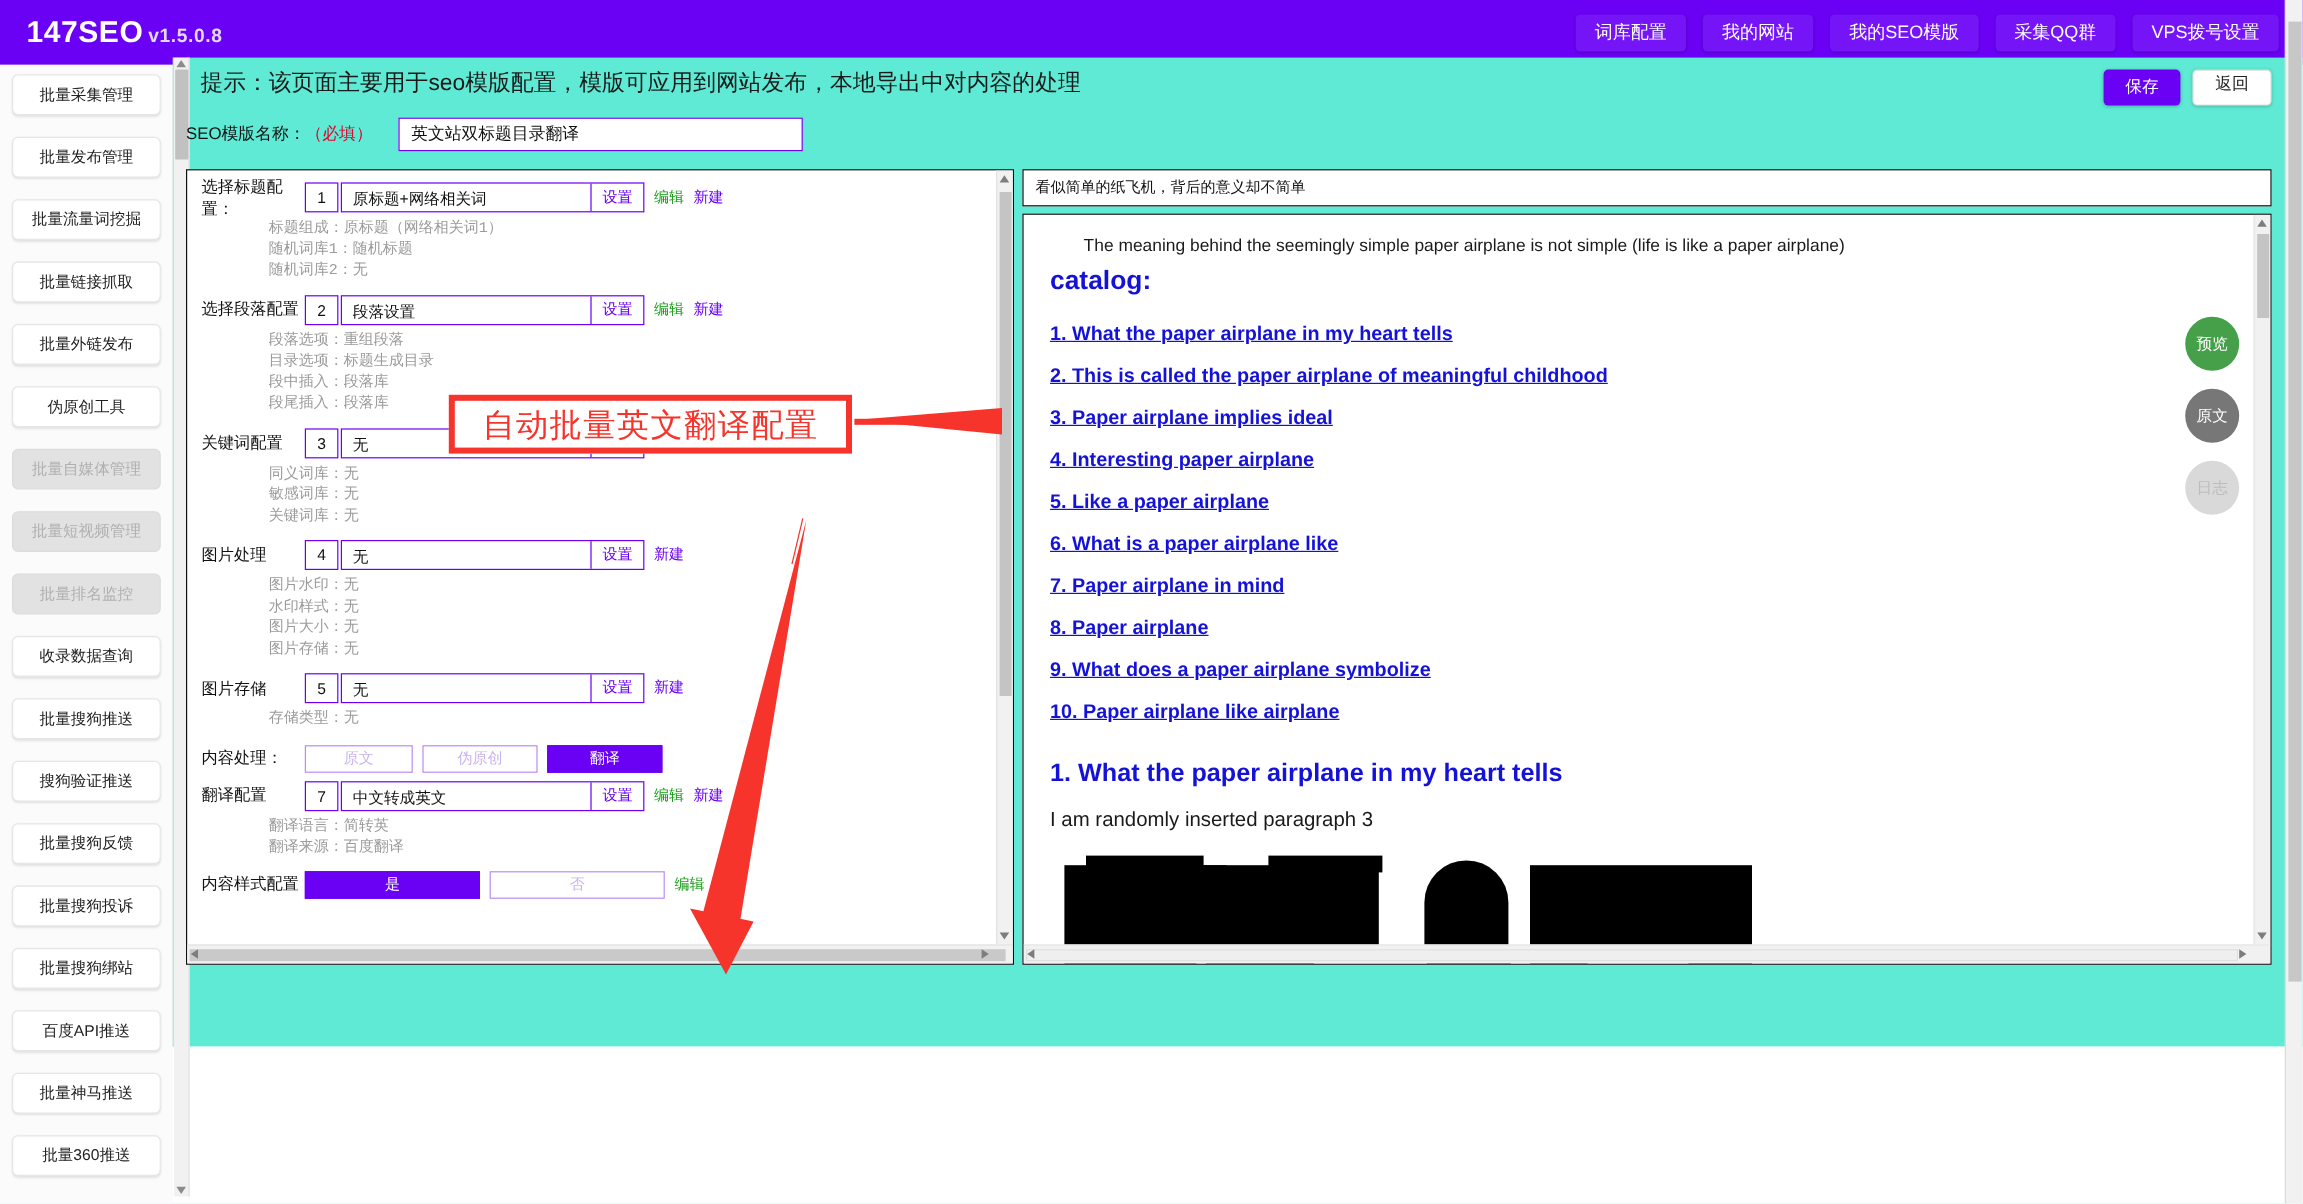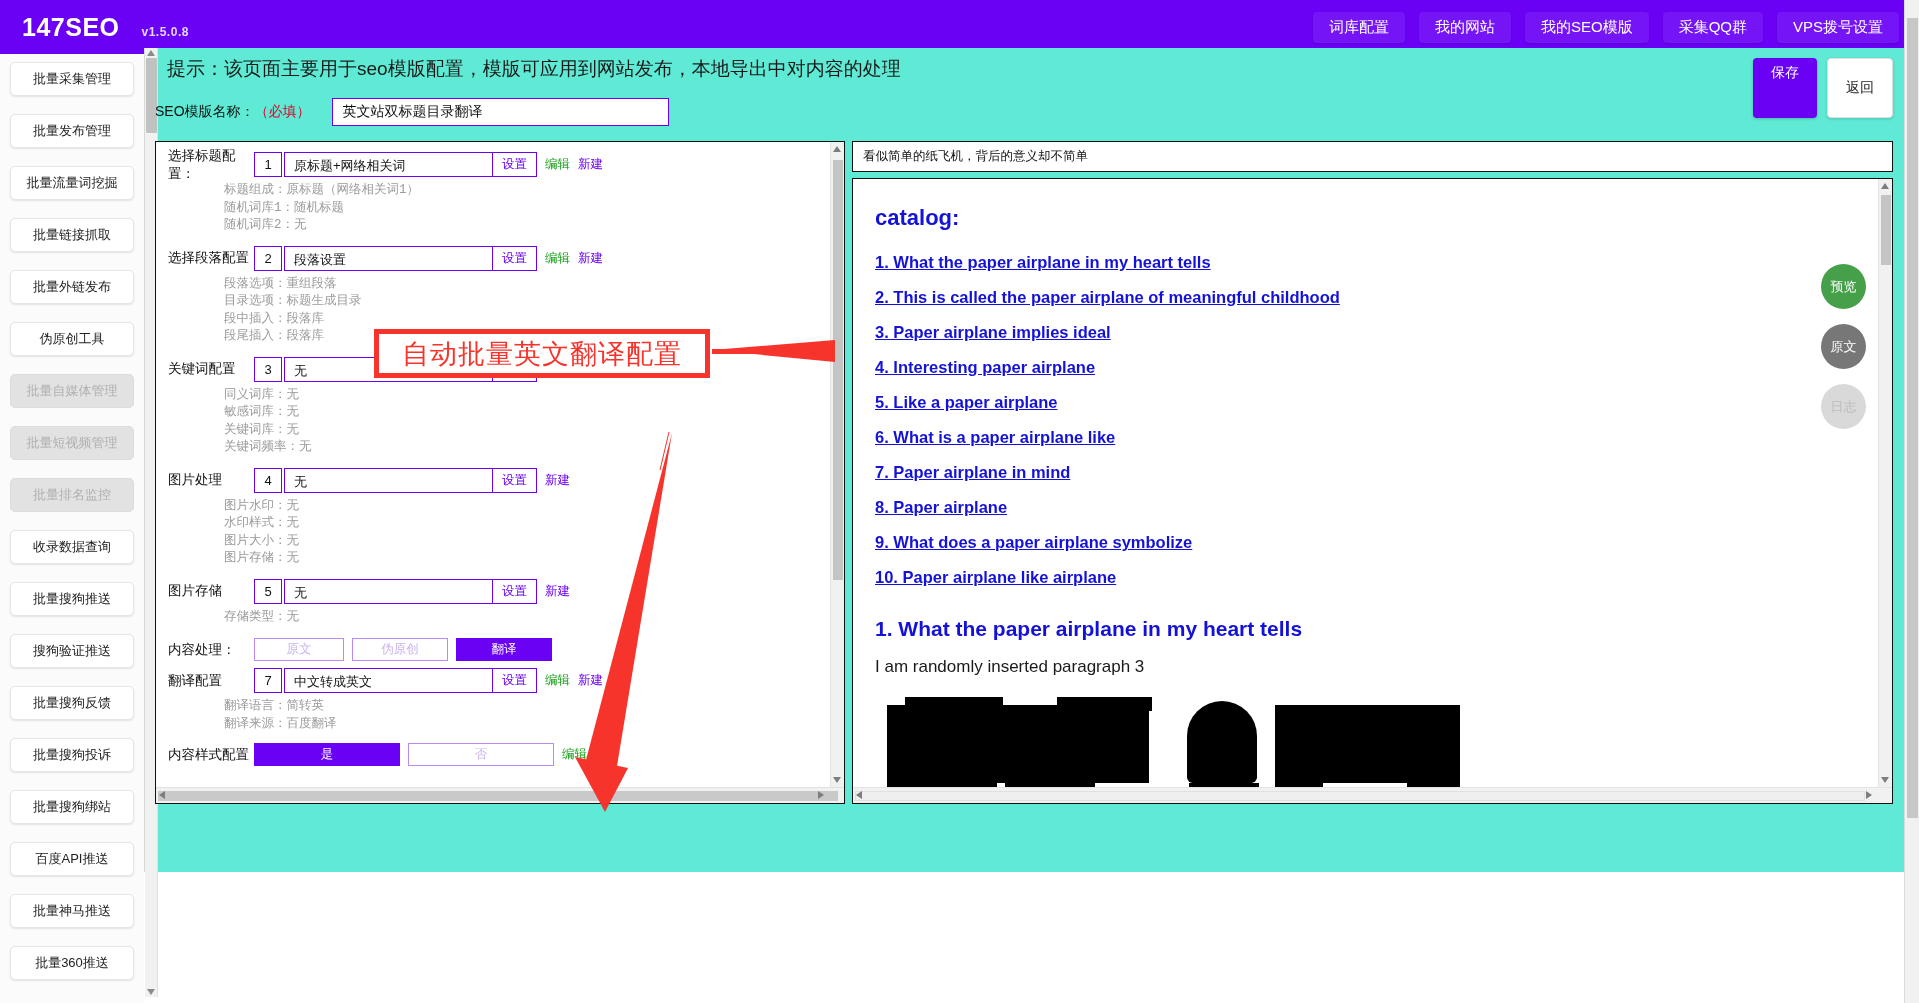--- a/index.html
+++ b/index.html
@@ -11,21 +11,21 @@
     background: #ffffff;
   }
   #app { position: relative; width: 1919px; height: 1003px; }
 
   
   .topbar {
     position: absolute; left: 0; top: 0; width: 1919px; height: 54px;
     background: #6a00f4; display: flex; align-items: center;
   }
   .brand { color: #fff; font-size: 25px; font-weight: bold; margin-left: 22px; letter-spacing: .5px; }
-  .brand-ver { color: #e4d6ff; font-size: 12px; font-weight: bold; margin-left: 22px; }
+  .brand-ver { color: #e4d6ff; font-size: 16px; font-weight: bold; margin-left: 4px; }
   .topnav { position: absolute; right: 20px; top: 0; height: 54px; display: flex; align-items: center; gap: 14px; }
   .topnav-item {
     color: #ffffff; font-size: 15px; padding: 6px 16px; border-radius: 4px;
     background: #7414f7; box-shadow: 0 1px 2px rgba(0,0,0,.18);
     white-space: nowrap; cursor: pointer;
   }
 
   
   .sidebar {
     position: absolute; left: 0; top: 54px; width: 144px; height: 949px;
@@ -57,21 +57,21 @@
   .hint {
     position: absolute; left: 22px; top: 8px;
     font-size: 19px; color: #1a1a1a; white-space: nowrap;
   }
   .topbtns { position: absolute; right: 26px; top: 10px; display: flex; gap: 10px; }
   .btn-save {
     background: #6a00f4; color: #fff; font-size: 14px; padding: 6px 18px;
     border-radius: 4px; box-shadow: 0 1px 3px rgba(0,0,0,.2); cursor: pointer;
   }
   .btn-return {
-    background: #ffffff; color: #222; font-size: 14px; padding: 20px 18px;
+    background: #ffffff; color: #222; font-size: 14px; padding: 2px 18px;
     border-radius: 4px; border: 1px solid #e0e0e0; box-shadow: 0 1px 3px rgba(0,0,0,.18); cursor: pointer;
   }
 
   .namerow { position: absolute; left: 10px; top: 50px; display: flex; align-items: center; }
   .namelabel { font-size: 14px; color: #111; }
   .req { color: #e4002b; }
   .nameinput {
     margin-left: 21px; width: 337px; height: 28px;
     border: 1px solid #6a00f4; background: #fff;
     font-size: 14px; color: #111; padding: 0 10px; outline: none;
@@ -264,21 +264,20 @@
           <input class="cnum" value="3" style="">
           <div class="cfield">
             <span class="cfield-val">无</span>
             <span class="cfield-set">设置</span>
           </div>
           <span class="clink-new">新建</span>
         </div>
         <div class="csub">同义词库：无</div>
         <div class="csub">敏感词库：无</div>
         <div class="csub">关键词库：无</div>
-        <div class="csub">关键词频率：无</div>
 
         <div class="crow" style="margin-top:10px">
           <span class="clabel">图片处理</span>
           <input class="cnum" value="4" style="">
           <div class="cfield">
             <span class="cfield-val">无</span>
             <span class="cfield-set">设置</span>
           </div>
           <span class="clink-new">新建</span>
         </div>
@@ -338,20 +337,21 @@
       <div class="sb-arrow sb-left"></div>
       <div class="sb-arrow sb-right"></div>
     </div>
 
     <div class="titlebox">
       <span>看似简单的纸飞机，背后的意义却不简单</span>
     </div>
 
     <div class="prevbox">
       <div class="prev-content">
+        <div class="prev-lead">The meaning behind the seemingly simple paper airplane is not simple (life is like a paper airplane)</div>
         <div class="prev-catalog">catalog:</div>
 
         <a class="toc-link">1. What the paper airplane in my heart tells</a>
         <a class="toc-link">2. This is called the paper airplane of meaningful childhood</a>
         <a class="toc-link">3. Paper airplane implies ideal</a>
         <a class="toc-link">4. Interesting paper airplane</a>
         <a class="toc-link">5. Like a paper airplane</a>
         <a class="toc-link">6. What is a paper airplane like</a>
         <a class="toc-link">7. Paper airplane in mind</a>
         <a class="toc-link">8. Paper airplane</a>

